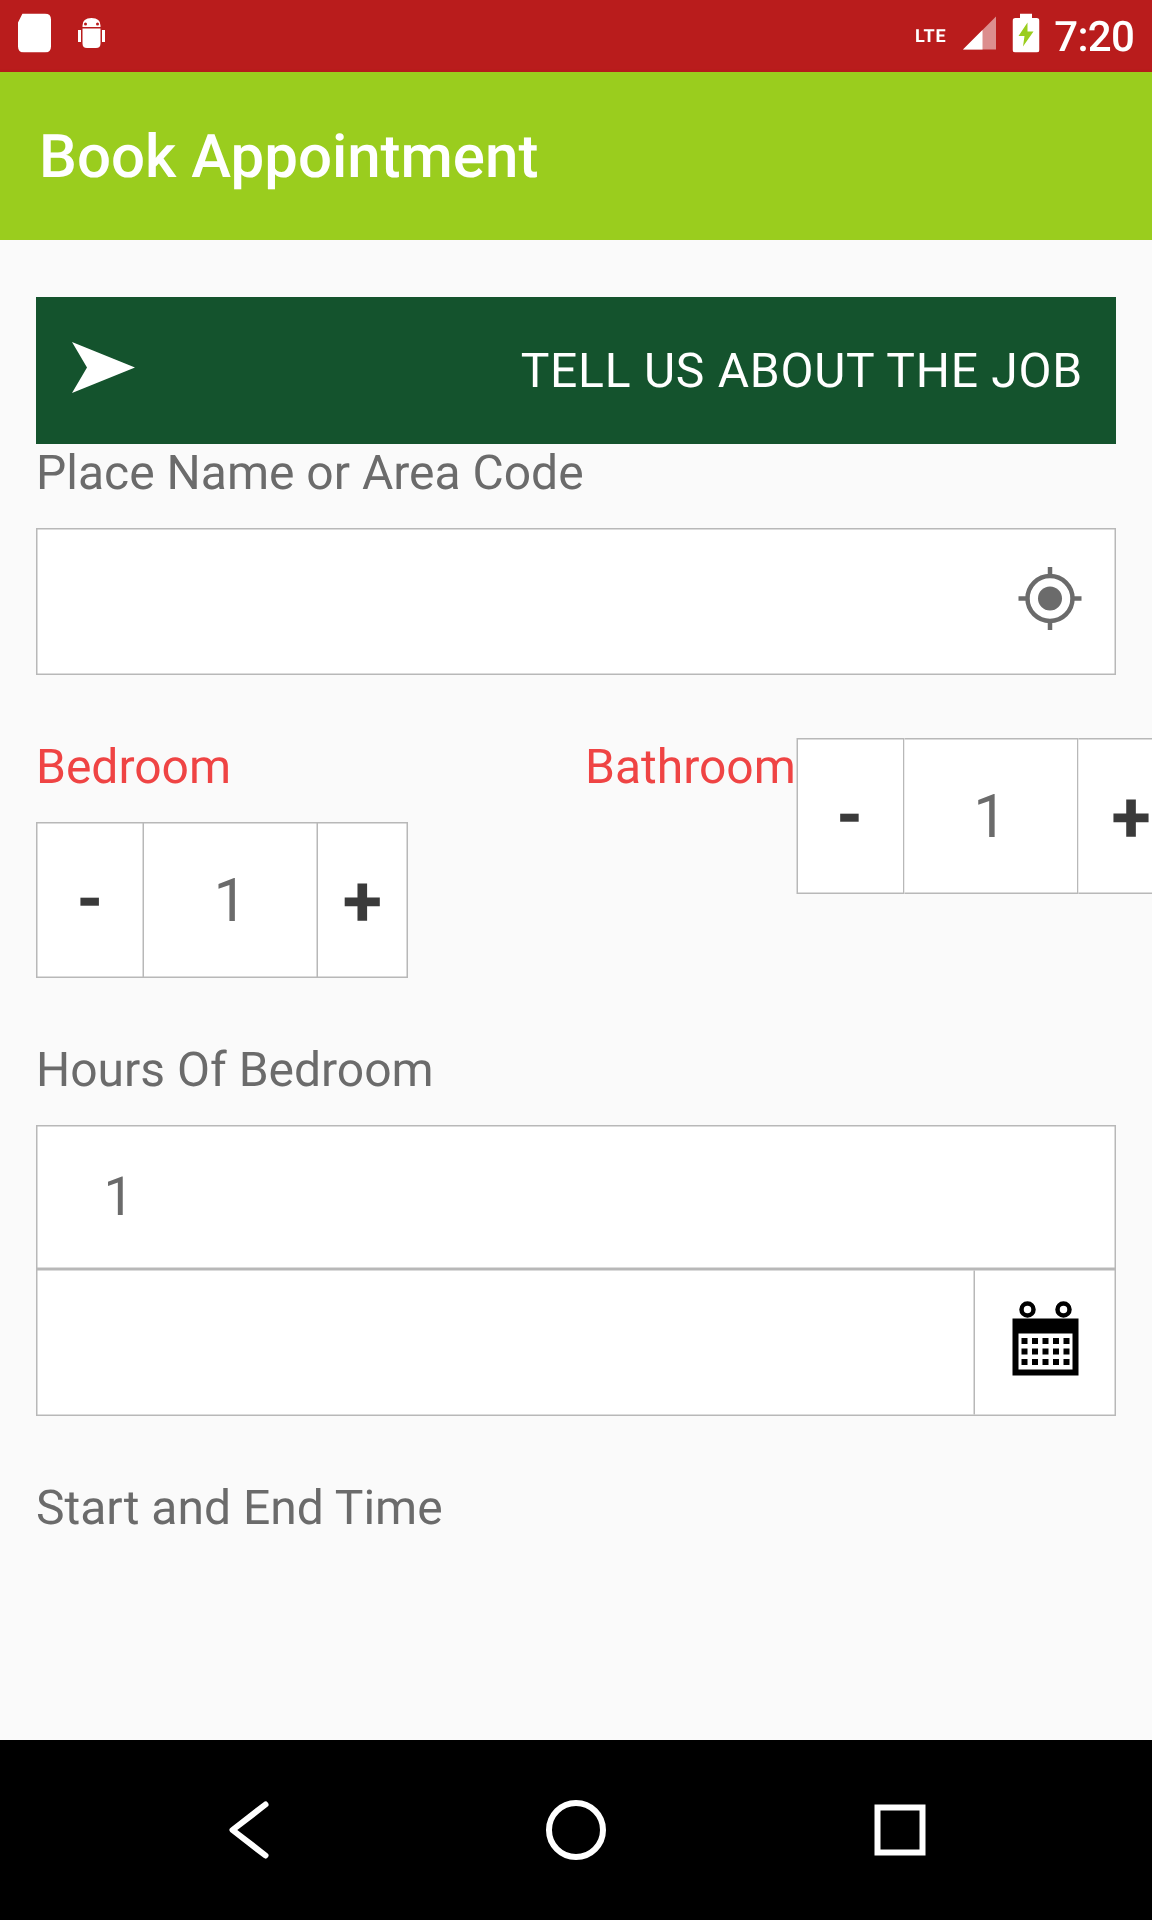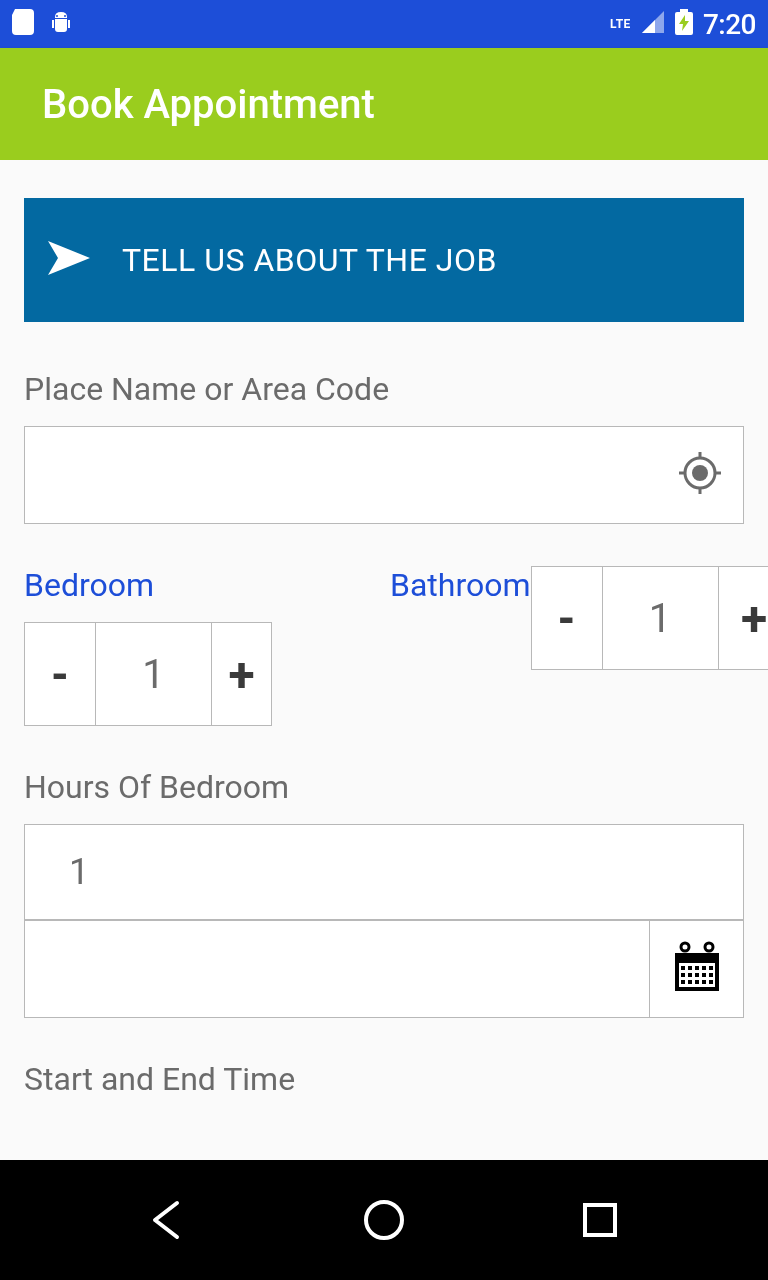--- a/index.html
+++ b/index.html
@@ -1,53 +1,54 @@
 <!DOCTYPE html>
 <html><head>
 <meta charset="utf-8">
 <style>
   * { box-sizing: border-box; margin: 0; padding: 0; }
   html, body { width: 768px; height: 1280px; font-family: Roboto, Arial, sans-serif; background: #f5f5f5; overflow: hidden; }
   
   .status-bar {
     height: 48px;
-    background: #1d4ed8;
+    background: #b91c1c;
     display: flex;
     align-items: center;
     padding: 0 12px;
     color: white;
     justify-content: center;
   }
   .status-left { display: flex; gap: 14px; align-items: center; }
   .status-right { margin-left: auto; display: flex; gap: 10px; align-items: center; }
   .status-time { font-size: 28px; font-weight: 500; letter-spacing: -0.5px; }
   
   .app-bar {
     height: 112px;
     background: #9acd1e;
     display: flex;
     align-items: center;
-    padding: 0 42px;
+    padding: 0 26px;
     box-shadow: 0 2px 4px rgba(0,0,0,0.2);
   }
   .app-title { color: white; font-size: 40px; font-weight: 500; }
   
   .content { padding: 38px 24px 0 24px; background: #fafafa; height: 1000px; overflow: hidden; }
   
   .banner {
-    background: #0369a1;
-    height: 124px;
+    background: #14532d;
+    height: 98px;
     display: flex;
     align-items: center;
     padding: 0 22px;
     gap: 30px;
+    justify-content: space-between;
   }
   .banner-text { color: white; font-size: 32px; font-weight: 400; letter-spacing: 0.5px; }
   
-  .field-label { font-size: 32px; color: #6b6b6b; margin-top: 48px; margin-bottom: 18px; font-weight: 400; }
+  .field-label { font-size: 32px; color: #6b6b6b; margin-bottom: 18px; font-weight: 400; }
   .field-label.tight { margin-top: 42px; }
   
   .input-box {
     border: 1.5px solid #b8b8b8;
     background: white;
     height: 98px;
     display: flex;
     align-items: center;
     padding: 0 20px;
     position: relative;
@@ -70,21 +71,21 @@
     display: flex;
     align-items: center;
     padding: 0 44px;
     font-size: 36px;
     color: #6b6b6b;
   }
   
   .steppers-row { display: flex; gap: 40px; margin-top: 42px; }
   .stepper-col { flex: 1; }
   .stepper-col.right { display: flex; flex-direction: row; align-items: flex-start; margin-left: 78px; }
-  .stepper-label { font-size: 32px; color: #1d4ed8; font-weight: 400; margin-bottom: 18px; }
+  .stepper-label { font-size: 32px; color: #ef4444; font-weight: 400; margin-bottom: 18px; }
   .stepper { display: flex; }
   .stepper-btn {
     width: 72px; height: 104px;
     border: 1.5px solid #b8b8b8;
     background: white;
     display: flex; align-items: center; justify-content: center;
     font-size: 48px; font-weight: 700; color: #3a3a3a;
     cursor: pointer;
   }
   .stepper-btn.minus { font-weight: 900; font-size: 42px; }

